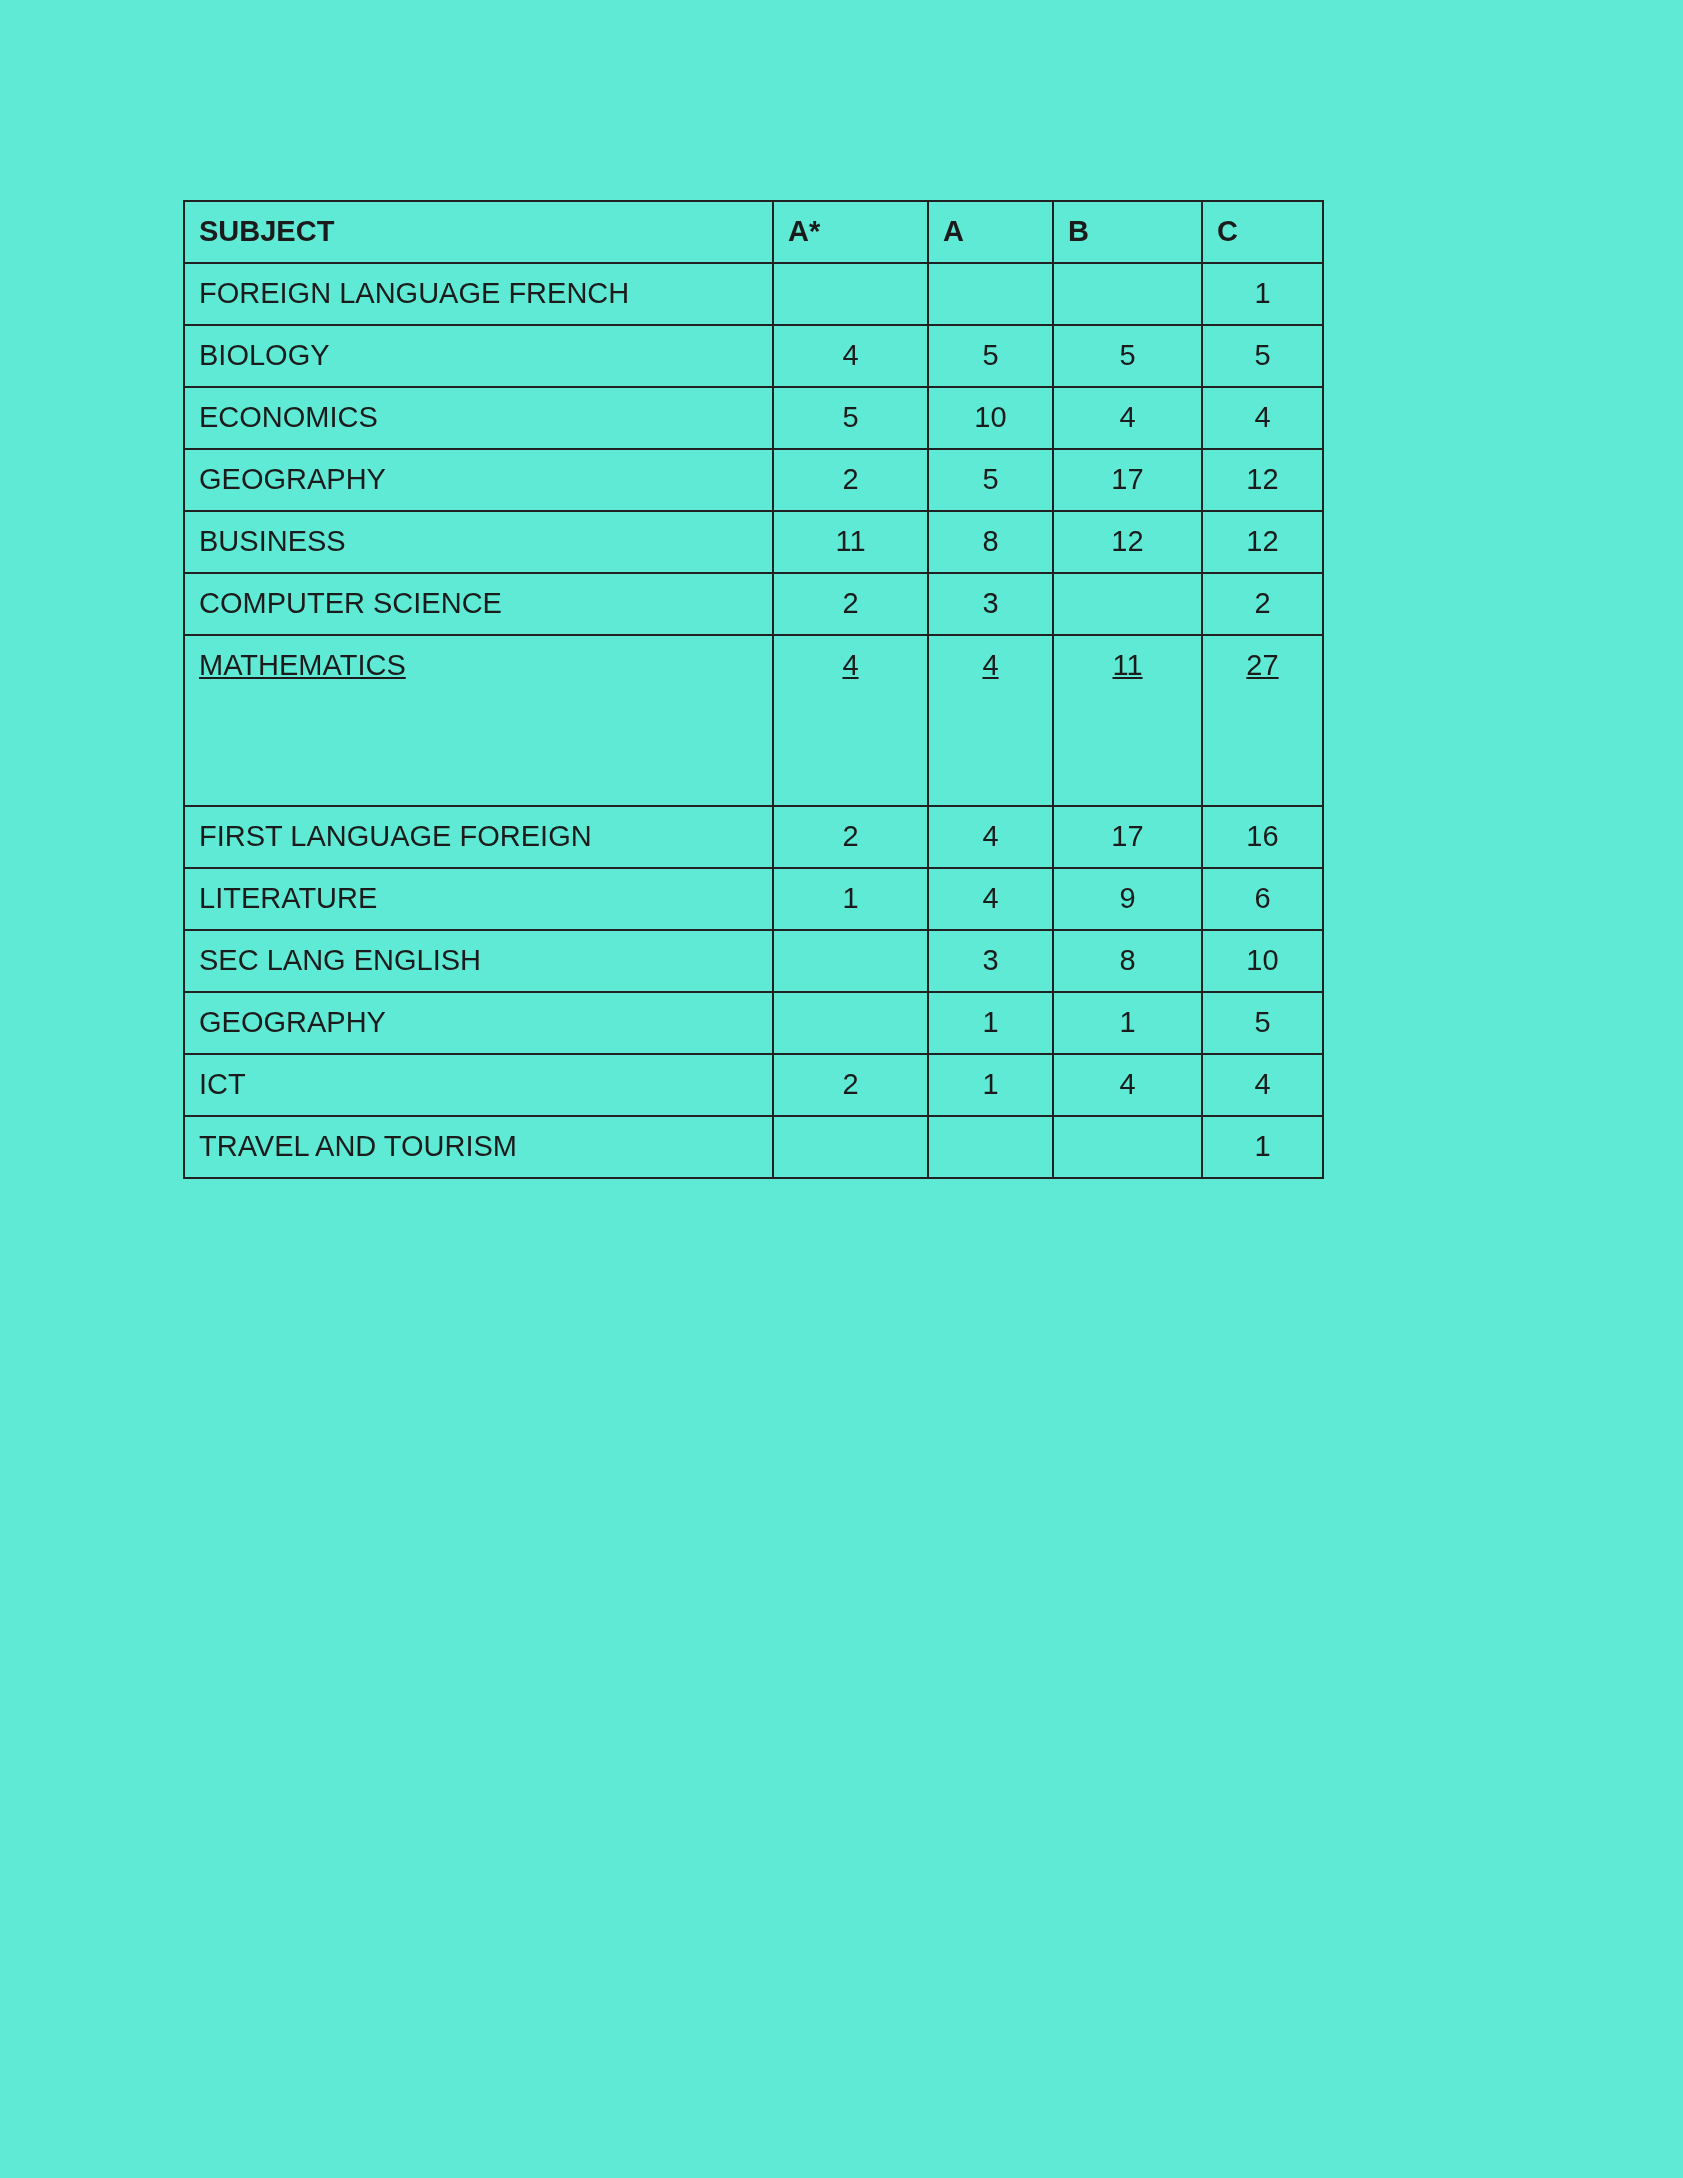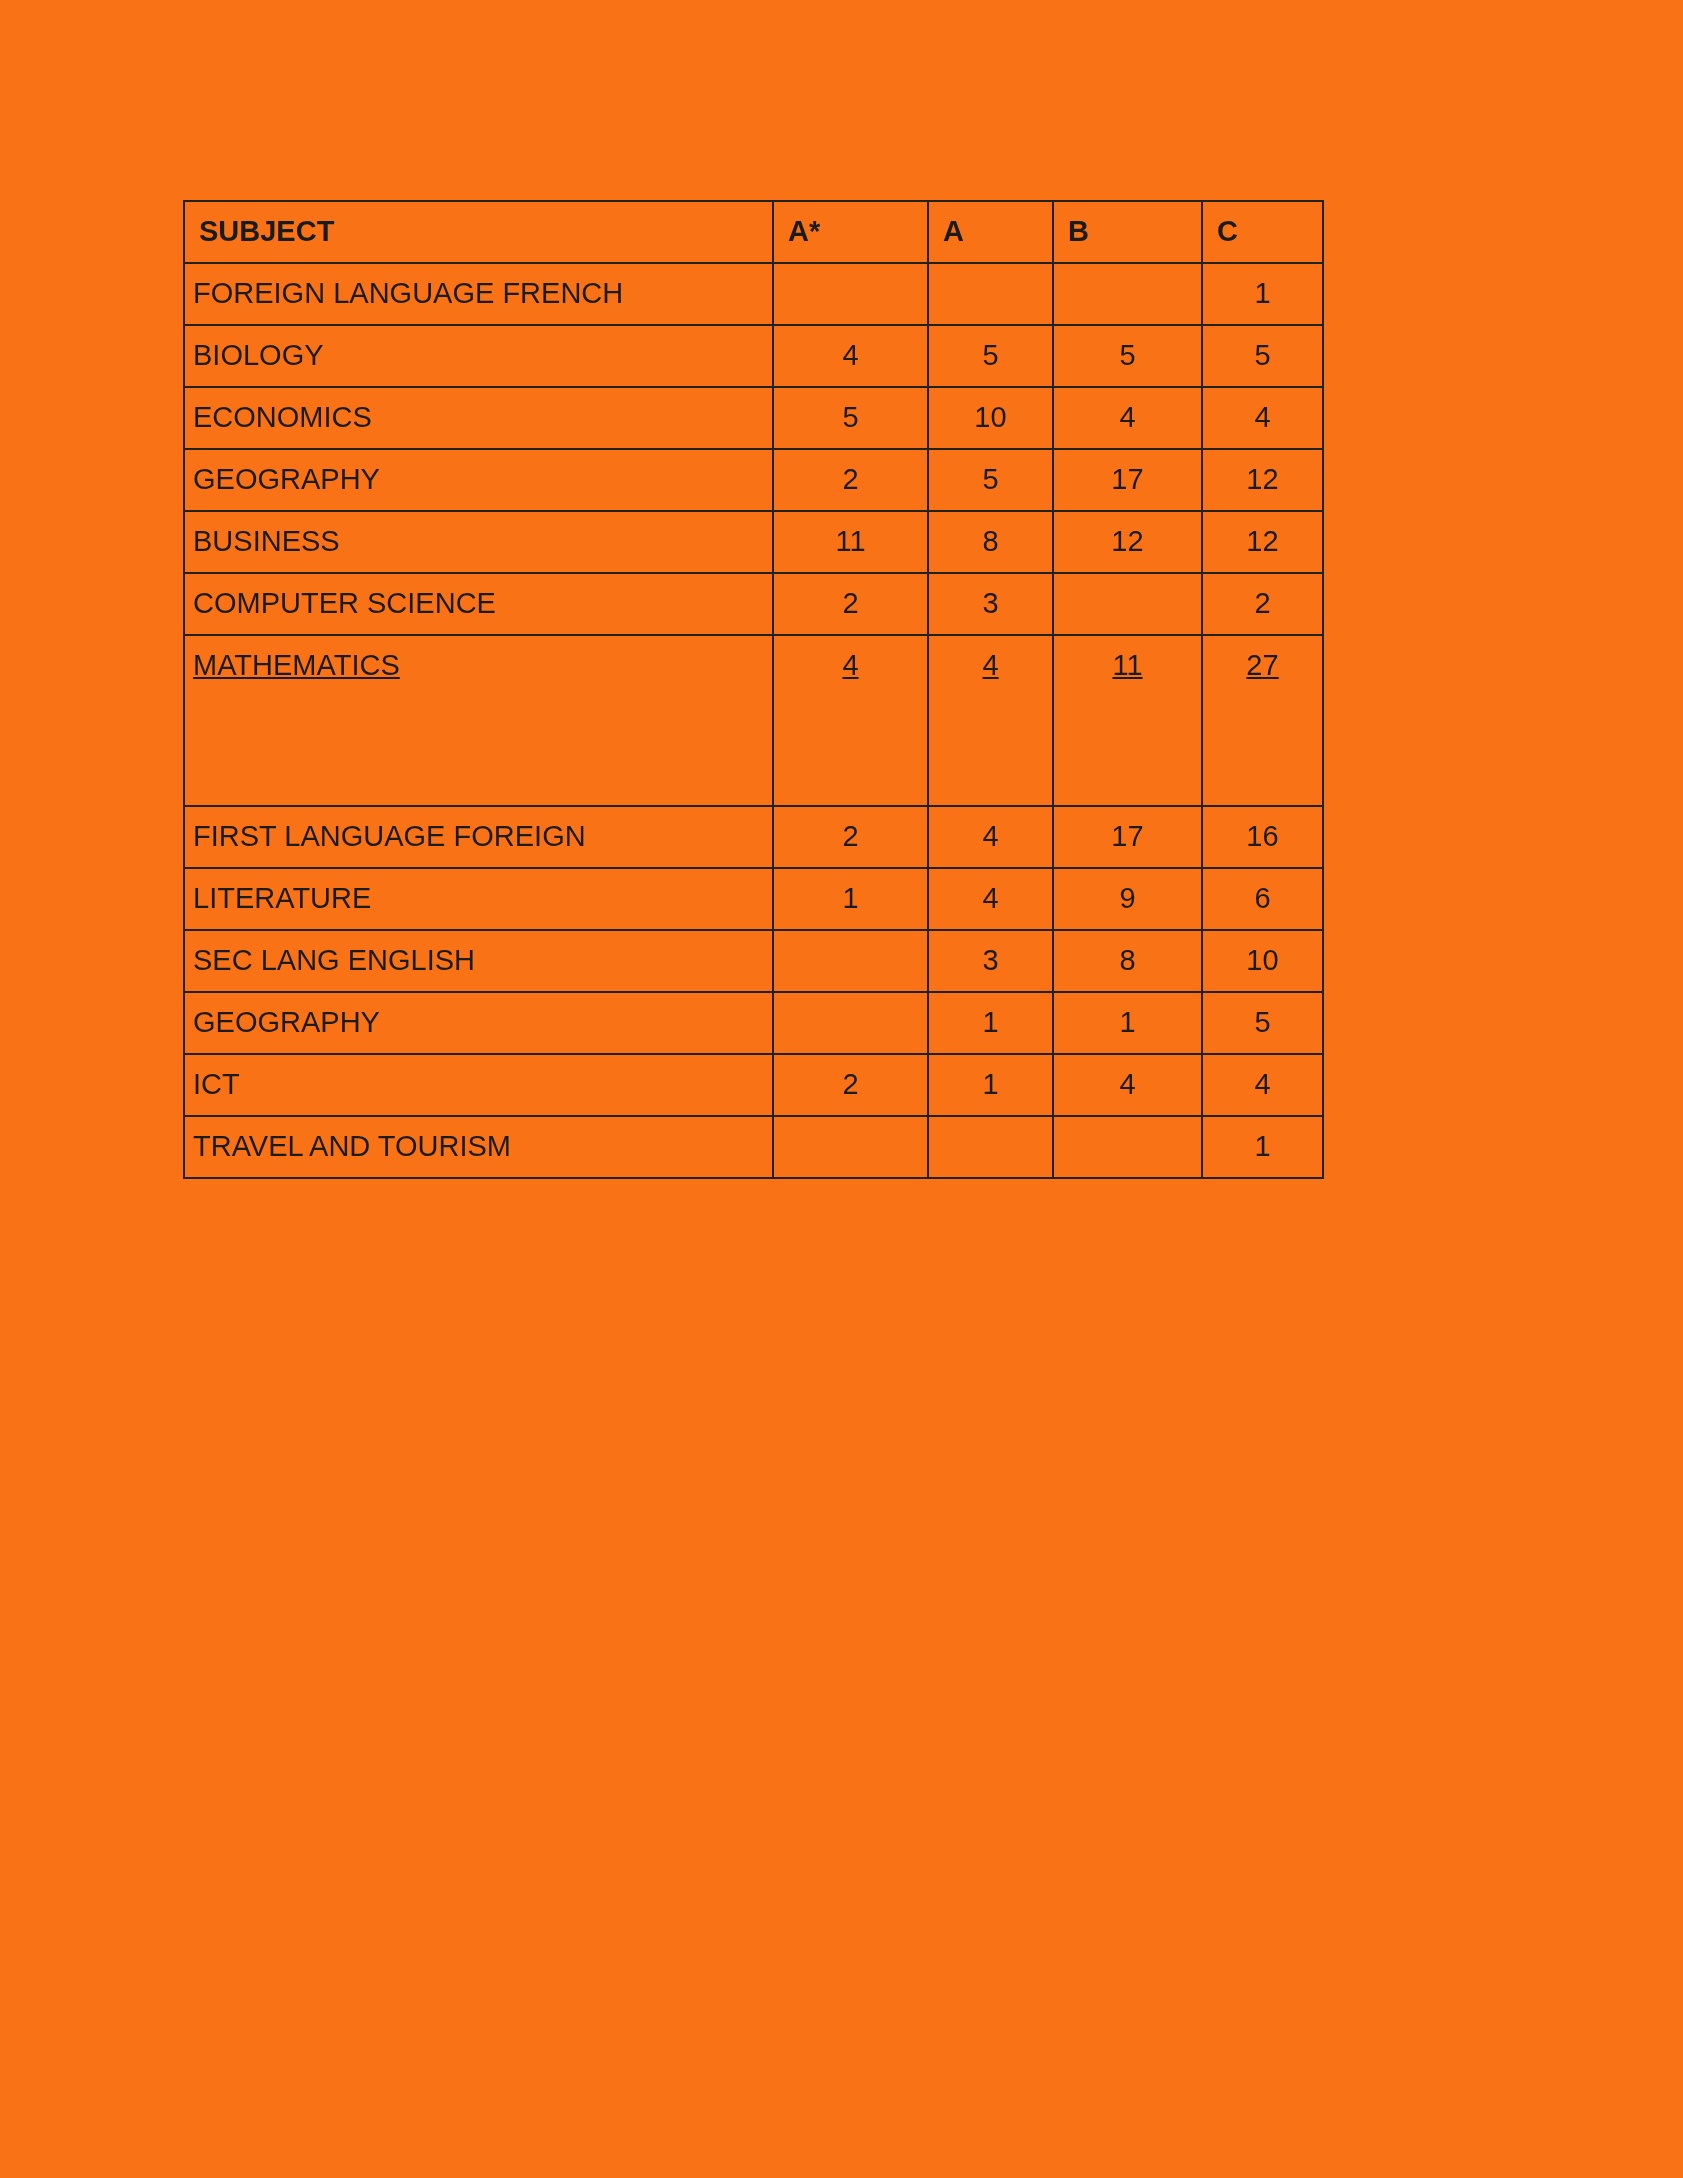--- a/index.html
+++ b/index.html
@@ -1,21 +1,21 @@
 <!DOCTYPE html>
 <html><head>
 <meta charset="utf-8">
 <style>
   * { margin: 0; padding: 0; box-sizing: border-box; }
   html, body { background: #ffffff; }
   .page {
     position: relative;
     width: 1683px;
     height: 2178px;
-    background: #f97316;
+    background: #5eead4;
     font-family: "Liberation Sans", "DejaVu Sans", sans-serif;
     color: #1b1b1b;
     overflow: hidden;
   }
   table.grades {
     position: absolute;
     left: 183px;
     top: 200px;
     width: 1139px;
     border-collapse: collapse;
@@ -33,21 +33,21 @@
     white-space: nowrap;
     overflow: hidden;
   }
   table.grades th {
     font-weight: bold;
     text-align: left;
     padding-left: 14px;
   }
   td.subject-col {
     text-align: left;
-    padding-left: 8px;
+    padding-left: 14px;
     margin-top: 16px;
   }
   td.num-col {
     text-align: center;
   }
   tr.tall th, tr.tall td { height: 171px; text-decoration: underline; }
 </style>
 </head>
 <body>
 

